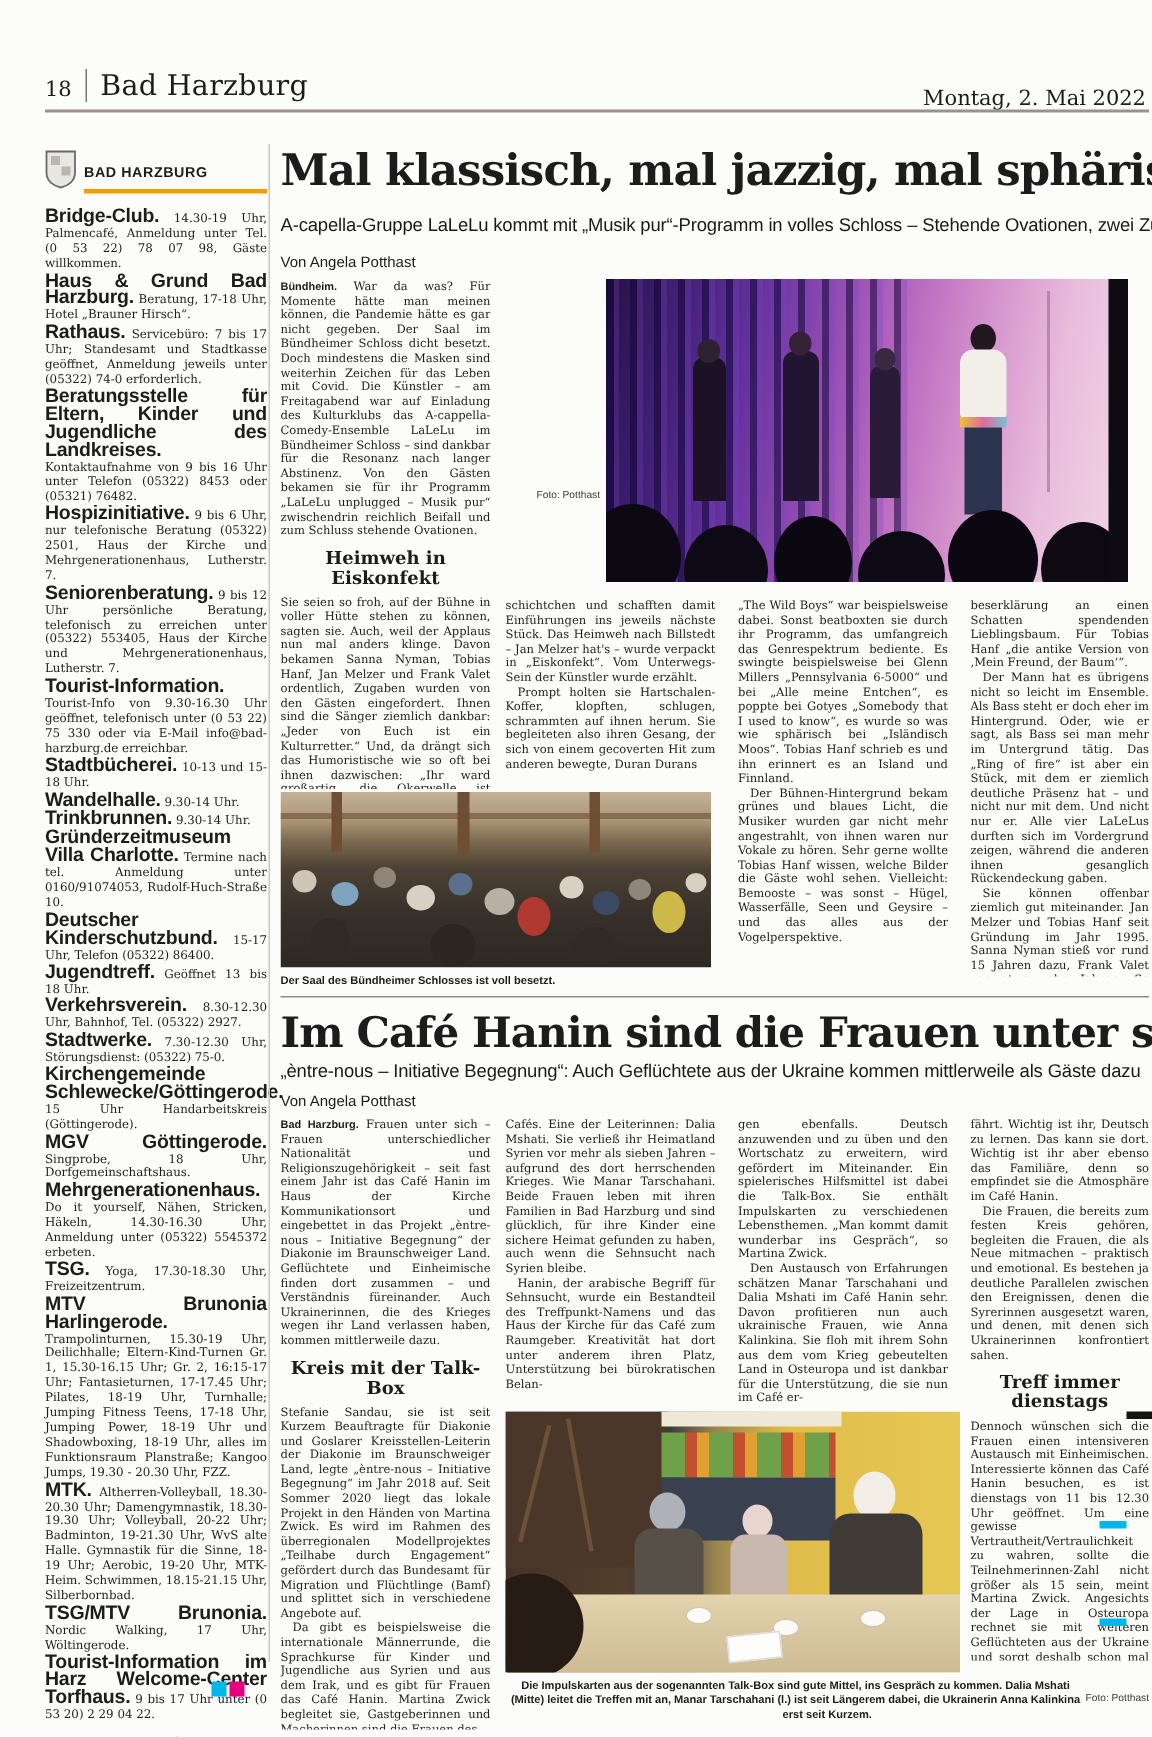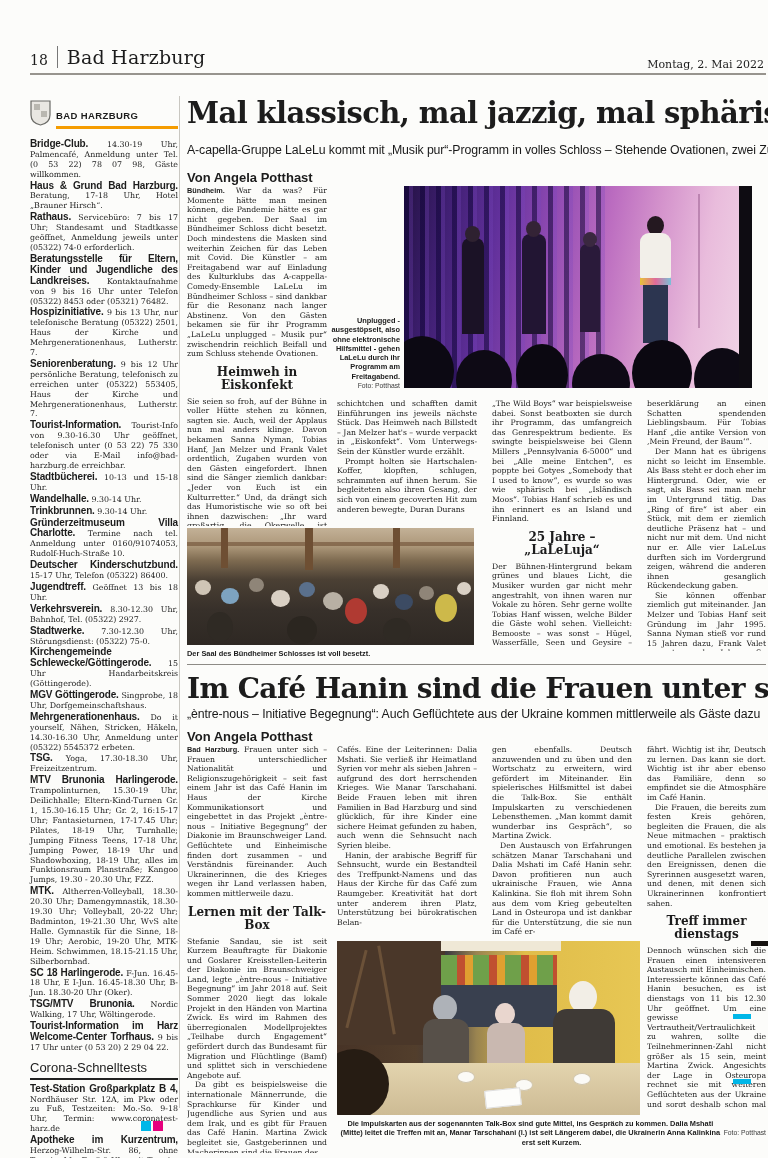--- a/index.html
+++ b/index.html
@@ -3,42 +3,42 @@
 <meta charset="utf-8">
 <style>
   html,body{margin:0;padding:0;background:#9a9a9a;}
   .page{position:relative;width:768px;height:1158px;margin:0 auto;background:#fcfcfa;
         font-family:"DejaVu Serif",serif;color:#1c1c1c;overflow:hidden;}
   .abs{position:absolute;}
 
   
   .pg-num{font-size:14px;}
   .pg-sec{font-size:19px;letter-spacing:.2px;}
-  .pg-date{font-size:11px;}
+  .pg-date{font-size:14px;}
   .hdr-rule{background:#97948e;height:2px;}
   .hdr-vline{width:1px;background:#777;height:22px;}
 
   
   .sb{width:148px;font-size:7.9px;line-height:9.9px;text-align:justify;}
   .sb p{margin:0 0 1px 0;}
-  .sb-lead{font-family:"Liberation Sans",sans-serif;font-weight:bold;font-size:10px;letter-spacing:-.15px;}
+  .sb-lead{font-family:"Liberation Sans",sans-serif;font-weight:bold;font-size:13px;letter-spacing:-.15px;}
   .sb-brand{display:flex;align-items:flex-end;gap:5px;}
   .sb-brand-label{font-family:"Liberation Sans",sans-serif;font-weight:bold;font-size:9.5px;
         letter-spacing:.4px;flex:1;padding-bottom:5px;border-bottom:3px solid #f59c00;}
   .sb-h2{font-family:"Liberation Sans",sans-serif;font-size:13px;margin:10px 0 4px 0;
         padding-bottom:5px;border-bottom:2px solid #222;}
 
   .vline{width:1px;background:#c9c7c1;}
 
   
   .h1{font-weight:bold;letter-spacing:-.6px;white-space:nowrap;}
   .a1-h1{font-size:29px;}
   .a2-h1{font-size:28px;}
   .sub{font-family:"Liberation Sans",sans-serif;font-size:12.3px;letter-spacing:-.1px;white-space:nowrap;color:#191919;}
-  .byline{font-family:"Liberation Sans",sans-serif;font-weight:bold;font-size:13px;}
+  .byline{font-family:"Liberation Sans",sans-serif;font-weight:normal;font-size:10px;}
   .col{font-size:7.7px;line-height:9.6px;text-align:justify;overflow:hidden;}
   .col p{margin:0;}
   .col p + p{text-indent:8px;}
   .lead{font-family:"Liberation Sans",sans-serif;font-weight:bold;font-size:7.3px;}
   .subhead{font-size:12px;font-weight:bold;text-align:center;margin:7px 0 5px 0;line-height:13px;}
   .caption{font-family:"Liberation Sans",sans-serif;font-weight:bold;font-size:7.4px;line-height:9.3px;}
   .credit{font-family:"Liberation Sans",sans-serif;font-weight:normal;font-size:6.8px;color:#3a3a3a;}
   .cap-side{text-align:right;}
   .rule-between{height:1px;background:#8d8b86;}
 
@@ -86,21 +86,21 @@
     <div style="height:10px;"></div>
     <p><b class="sb-lead">Bridge-Club.</b>
       <span>14.30-19 Uhr, Palmencafé, Anmeldung unter Tel. (0 53 22) 78 07 98, Gäste willkommen.</span></p>
     <p><b class="sb-lead">Haus &amp; Grund Bad Harzburg.</b>
       <span>Beratung, 17-18 Uhr, Hotel „Brauner Hirsch“.</span></p>
     <p><b class="sb-lead">Rathaus.</b>
       <span>Servicebüro: 7 bis 17 Uhr; Standesamt und Stadtkasse geöffnet, Anmeldung jeweils unter (05322) 74-0 erforderlich.</span></p>
     <p><b class="sb-lead">Beratungsstelle für Eltern, Kinder und Jugendliche des Landkreises.</b>
       <span>Kontaktaufnahme von 9 bis 16 Uhr unter Telefon (05322) 8453 oder (05321) 76482.</span></p>
     <p><b class="sb-lead">Hospizinitiative.</b>
-      <span>9 bis 13 Uhr, nur telefonische Beratung (05322) 2501, Haus der Kirche und Mehrgenerationenhaus, Lutherstr. 7.</span></p>
+      <span>9 bis 6 Uhr, nur telefonische Beratung (05322) 2501, Haus der Kirche und Mehrgenerationenhaus, Lutherstr. 7.</span></p>
     <p><b class="sb-lead">Seniorenberatung.</b>
       <span>9 bis 12 Uhr persönliche Beratung, telefonisch zu erreichen unter (05322) 553405, Haus der Kirche und Mehrgenerationenhaus, Lutherstr. 7.</span></p>
     <p><b class="sb-lead">Tourist-Information.</b>
       <span>Tourist-Info von 9.30-16.30 Uhr geöffnet, telefonisch unter (0 53 22) 75 330 oder via E-Mail info@bad-harzburg.de erreichbar.</span></p>
     <p><b class="sb-lead">Stadtbücherei.</b>
       <span>10-13 und 15-18 Uhr.</span></p>
     <p><b class="sb-lead">Wandelhalle.</b>
       <span>9.30-14 Uhr.</span></p>
     <p><b class="sb-lead">Trinkbrunnen.</b>
       <span>9.30-14 Uhr.</span></p>
@@ -119,22 +119,20 @@
     <p><b class="sb-lead">MGV Göttingerode.</b>
       <span>Singprobe, 18 Uhr, Dorfgemeinschaftshaus.</span></p>
     <p><b class="sb-lead">Mehrgenerationenhaus.</b>
       <span>Do it yourself, Nähen, Stricken, Häkeln, 14.30-16.30 Uhr, Anmeldung unter (05322) 5545372 erbeten.</span></p>
     <p><b class="sb-lead">TSG.</b>
       <span>Yoga, 17.30-18.30 Uhr, Freizeitzentrum.</span></p>
     <p><b class="sb-lead">MTV Brunonia Harlingerode.</b>
       <span>Trampolinturnen, 15.30-19 Uhr, Deilichhalle; Eltern-Kind-Turnen Gr. 1, 15.30-16.15 Uhr; Gr. 2, 16:15-17 Uhr; Fantasieturnen, 17-17.45 Uhr; Pilates, 18-19 Uhr, Turnhalle; Jumping Fitness Teens, 17-18 Uhr, Jumping Power, 18-19 Uhr und Shadowboxing, 18-19 Uhr, alles im Funktionsraum Planstraße; Kangoo Jumps, 19.30 - 20.30 Uhr, FZZ.</span></p>
     <p><b class="sb-lead">MTK.</b>
       <span>Altherren-Volleyball, 18.30-20.30 Uhr; Damengymnastik, 18.30-19.30 Uhr; Volleyball, 20-22 Uhr; Badminton, 19-21.30 Uhr, WvS alte Halle. Gymnastik für die Sinne, 18-19 Uhr; Aerobic, 19-20 Uhr, MTK-Heim. Schwimmen, 18.15-21.15 Uhr, Silberbornbad.</span></p>
-    <p><b class="sb-lead">SC 18 Harlingerode.</b>
-      <span>F-Jun. 16.45-18 Uhr, E I-Jun. 16.45-18.30 Uhr, B-Jun. 18.30-20 Uhr (Oker).</span></p>
     <p><b class="sb-lead">TSG/MTV Brunonia.</b>
       <span>Nordic Walking, 17 Uhr, Wöltingerode.</span></p>
     <p><b class="sb-lead">Tourist-Information im Harz Welcome-Center Torfhaus.</b>
       <span>9 bis 17 Uhr unter (0 53 20) 2 29 04 22.</span></p>
 
     <div class="sb-h2">Corona-Schnelltests</div>
 
     <p><b class="sb-lead">Test-Station Großparkplatz B 4,</b>
       <span>Nordhäuser Str. 12A, im Pkw oder zu Fuß, Testzeiten: Mo.-So. 9-18 Uhr, Termin: www.coronatest-harz.de</span></p>
     <p><b class="sb-lead">Apotheke im Kurzentrum,</b>
@@ -152,21 +150,21 @@
 
   <div class="abs col" style="left:187px;top:186px;width:140px;height:340px;">
     <p><b class="lead">Bündheim.</b>
       <span>War da was? Für Momente hätte man meinen können, die Pandemie hätte es gar nicht gegeben. Der Saal im Bündheimer Schloss dicht besetzt. Doch mindestens die Masken sind weiterhin Zeichen für das Leben mit Covid. Die Künstler – am Freitagabend war auf Einladung des Kulturklubs das A-cappella-Comedy-Ensemble LaLeLu im Bündheimer Schloss – sind dankbar für die Resonanz nach langer Abstinenz. Von den Gästen bekamen sie für ihr Programm „LaLeLu unplugged – Musik pur“ zwischendrin reichlich Beifall und zum Schluss stehende Ovationen.</span></p>
     <div class="subhead">Heimweh in Eiskonfekt</div>
     <p>Sie seien so froh, auf der Bühne in voller Hütte stehen zu können, sagten sie. Auch, weil der Applaus nun mal anders klinge. Davon bekamen Sanna Nyman, Tobias Hanf, Jan Melzer und Frank Valet ordentlich, Zugaben wurden von den Gästen eingefordert. Ihnen sind die Sänger ziemlich dankbar: „Jeder von Euch ist ein Kulturretter.“ Und, da drängt sich das Humoristische wie so oft bei ihnen dazwischen: „Ihr ward großartig, die Okerwelle ist rübergeschwappt.“</p>
 
   </div>
 
   <div class="abs caption cap-side" style="left:318px;top:316px;width:82px;">
-    <span>Unplugged - ausgestöpselt, also ohne elektronische Hilfsmittel - gehen LaLeLu durch ihr Programm am Freitagabend.</span><br>
+    <br>
     <span class="credit">Foto: Potthast</span>
   </div>
 
   <div class="abs photo" style="left:404px;top:186px;width:348px;height:202px;">
     <div class="pc-base"></div>
     <div class="pc-streaks"></div>
     <div class="pc-door"></div>
 
     <div class="abs" style="left:58px;top:52px;width:22px;height:96px;background:#1b1226;border-radius:8px 8px 0 0;"></div>
     <div class="blob" style="left:61px;top:40px;width:15px;height:16px;background:#2e2130;"></div>
@@ -189,21 +187,20 @@
     <div class="pc-bar"></div>
   </div>
 
   <div class="abs col" style="left:337px;top:399px;width:140px;height:127px;">
     <p>schichtchen und schafften damit Einführungen ins jeweils nächste Stück. Das Heimweh nach Billstedt – Jan Melzer hat's – wurde verpackt in „Eiskonfekt“. Vom Unterwegs-Sein der Künstler wurde erzählt.</p>
     <p>Prompt holten sie Hartschalen-Koffer, klopften, schlugen, schrammten auf ihnen herum. Sie begleiteten also ihren Gesang, der sich von einem gecoverten Hit zum anderen bewegte, Duran Durans</p>
   </div>
 
   <div class="abs col" style="left:492px;top:399px;width:140px;height:248px;">
     <p>„The Wild Boys“ war beispielsweise dabei. Sonst beatboxten sie durch ihr Programm, das umfangreich das Genrespektrum bediente. Es swingte beispielsweise bei Glenn Millers „Pennsylvania 6-5000“ und bei „Alle meine Entchen“, es poppte bei Gotyes „Somebody that I used to know“, es wurde so was wie sphärisch bei „Isländisch Moos“. Tobias Hanf schrieb es und ihn erinnert es an Island und Finnland.</p>
-    <div class="subhead">25 Jahre – „LaLeLuja“</div>
     <p>Der Bühnen-Hintergrund bekam grünes und blaues Licht, die Musiker wurden gar nicht mehr angestrahlt, von ihnen waren nur Vokale zu hören. Sehr gerne wollte Tobias Hanf wissen, welche Bilder die Gäste wohl sehen. Vielleicht: Bemooste – was sonst – Hügel, Wasserfälle, Seen und Geysire – und das alles aus der Vogelperspektive.</p>
 
   </div>
 
   <div class="abs col" style="left:647px;top:399px;width:119px;height:252px;">
     <p>beserklärung an einen Schatten spendenden Lieblingsbaum. Für Tobias Hanf „die antike Version von ‚Mein Freund, der Baum‘“.</p>
     <p>Der Mann hat es übrigens nicht so leicht im Ensemble. Als Bass steht er doch eher im Hintergrund. Oder, wie er sagt, als Bass sei man mehr im Untergrund tätig. Das „Ring of fire“ ist aber ein Stück, mit dem er ziemlich deutliche Präsenz hat – und nicht nur mit dem. Und nicht nur er. Alle vier LaLeLus durften sich im Vordergrund zeigen, während die anderen ihnen gesanglich Rückendeckung gaben.</p>
     <p>Sie können offenbar ziemlich gut miteinander. Jan Melzer und Tobias Hanf seit Gründung im Jahr 1995. Sanna Nyman stieß vor rund 15 Jahren dazu, Frank Valet vor etwa zehn Jahren. So schön dann auch das „LaLeLuja“ – nach Leonard Cohens „Halleluja“: Ein Rückblick auf 25 Jahre. Und am Freitagabend im Schloss eine Reminiszenz ans Jubiläumskonzert kurz vor Pandemie-Beginn.</p>
   </div>
 
@@ -233,21 +230,21 @@
 
   <div class="abs rule-between" style="left:187px;top:664px;width:579px;"></div>
 
   <div class="abs h1 a2-h1" style="left:187px;top:672px;width:579px;">Im Café Hanin sind die Frauen unter sich</div>
   <div class="abs sub" style="left:187px;top:707px;width:579px;">„èntre-nous – Initiative Begegnung“: Auch Geflüchtete aus der Ukraine kommen mittlerweile als Gäste dazu</div>
   <div class="abs byline" style="left:187px;top:729px;">Von Angela Potthast</div>
 
   <div class="abs col" style="left:187px;top:745px;width:140px;height:408px;">
     <p><b class="lead">Bad Harzburg.</b>
       <span>Frauen unter sich – Frauen unterschiedlicher Nationalität und Religionszugehörigkeit – seit fast einem Jahr ist das Café Hanin im Haus der Kirche Kommunikationsort und eingebettet in das Projekt „èntre-nous – Initiative Begegnung“ der Diakonie im Braunschweiger Land. Geflüchtete und Einheimische finden dort zusammen – und Verständnis füreinander. Auch Ukrainerinnen, die des Krieges wegen ihr Land verlassen haben, kommen mittlerweile dazu.</span></p>
-    <div class="subhead">Lernen mit der Talk-Box</div>
+    <div class="subhead">Kreis mit der Talk-Box</div>
     <p>Stefanie Sandau, sie ist seit Kurzem Beauftragte für Diakonie und Goslarer Kreisstellen-Leiterin der Diakonie im Braunschweiger Land, legte „èntre-nous – Initiative Begegnung“ im Jahr 2018 auf. Seit Sommer 2020 liegt das lokale Projekt in den Händen von Martina Zwick. Es wird im Rahmen des überregionalen Modellprojektes „Teilhabe durch Engagement“ gefördert durch das Bundesamt für Migration und Flüchtlinge (Bamf) und splittet sich in verschiedene Angebote auf.</p>
     <p>Da gibt es beispielsweise die internationale Männerrunde, die Sprachkurse für Kinder und Jugendliche aus Syrien und aus dem Irak, und es gibt für Frauen das Café Hanin. Martina Zwick begleitet sie, Gastgeberinnen und Macherinnen sind die Frauen des</p>
   </div>
 
   <div class="abs col" style="left:337px;top:745px;width:140px;height:190px;">
     <p>Cafés. Eine der Leiterinnen: Dalia Mshati. Sie verließ ihr Heimatland Syrien vor mehr als sieben Jahren – aufgrund des dort herrschenden Krieges. Wie Manar Tarschahani. Beide Frauen leben mit ihren Familien in Bad Harzburg und sind glücklich, für ihre Kinder eine sichere Heimat gefunden zu haben, auch wenn die Sehnsucht nach Syrien bleibe.</p>
     <p>Hanin, der arabische Begriff für Sehnsucht, wurde ein Bestandteil des Treffpunkt-Namens und das Haus der Kirche für das Café zum Raumgeber. Kreativität hat dort unter anderem ihren Platz, Unterstützung bei bürokratischen Belan-</p>
   </div>
 
   <div class="abs col" style="left:492px;top:745px;width:140px;height:190px;">

